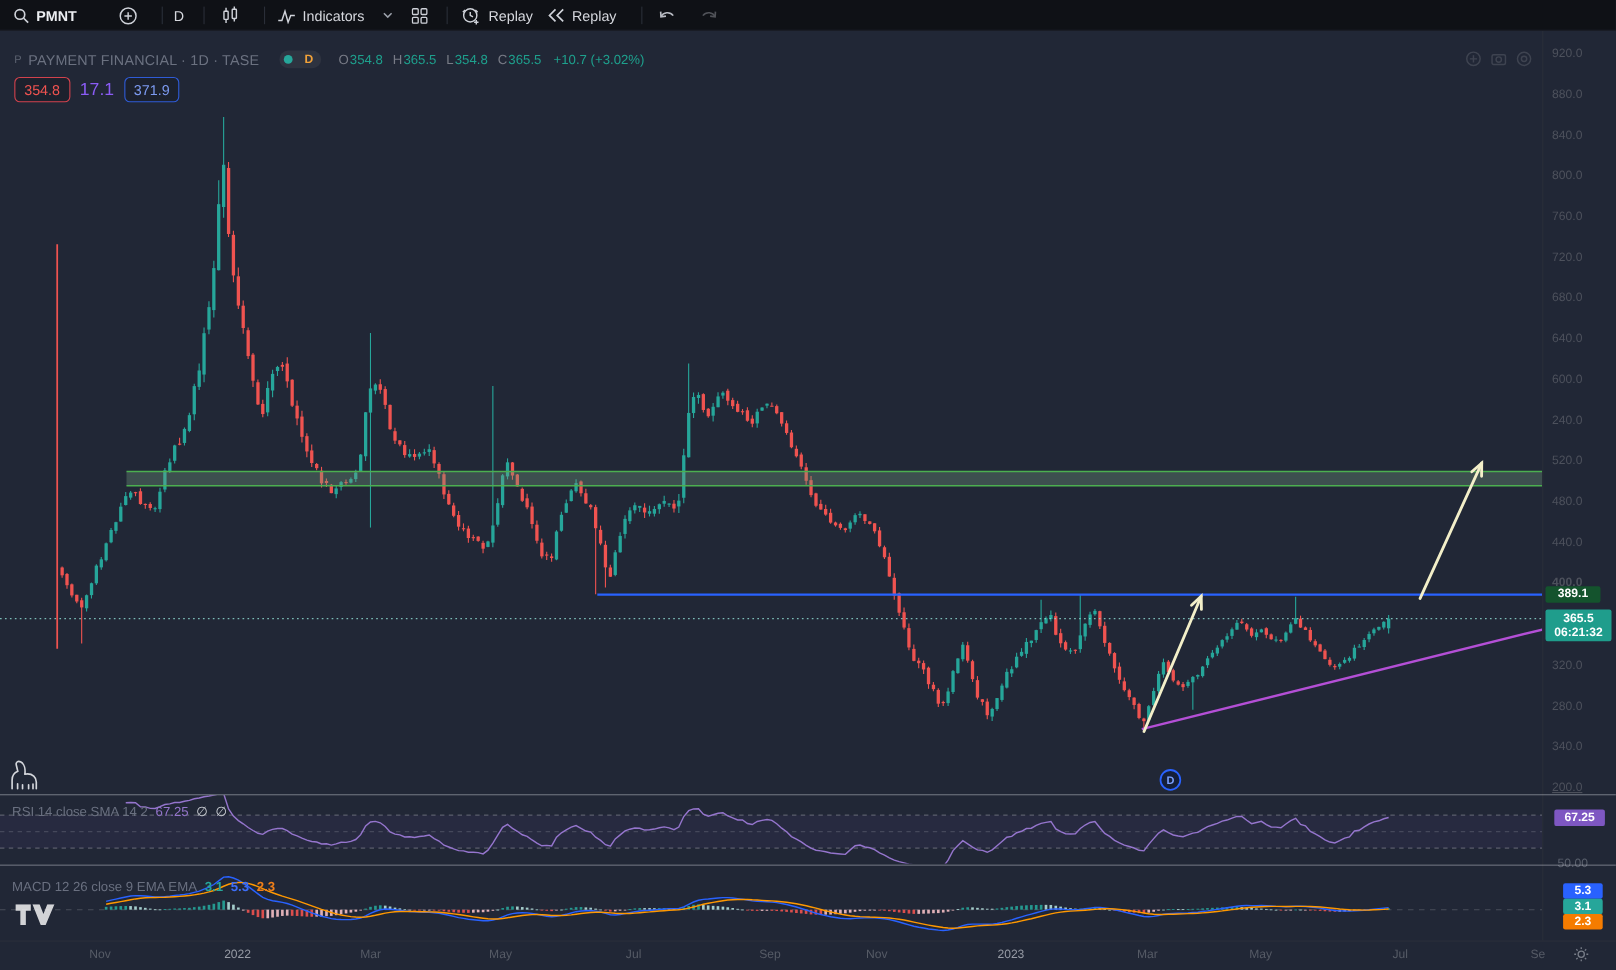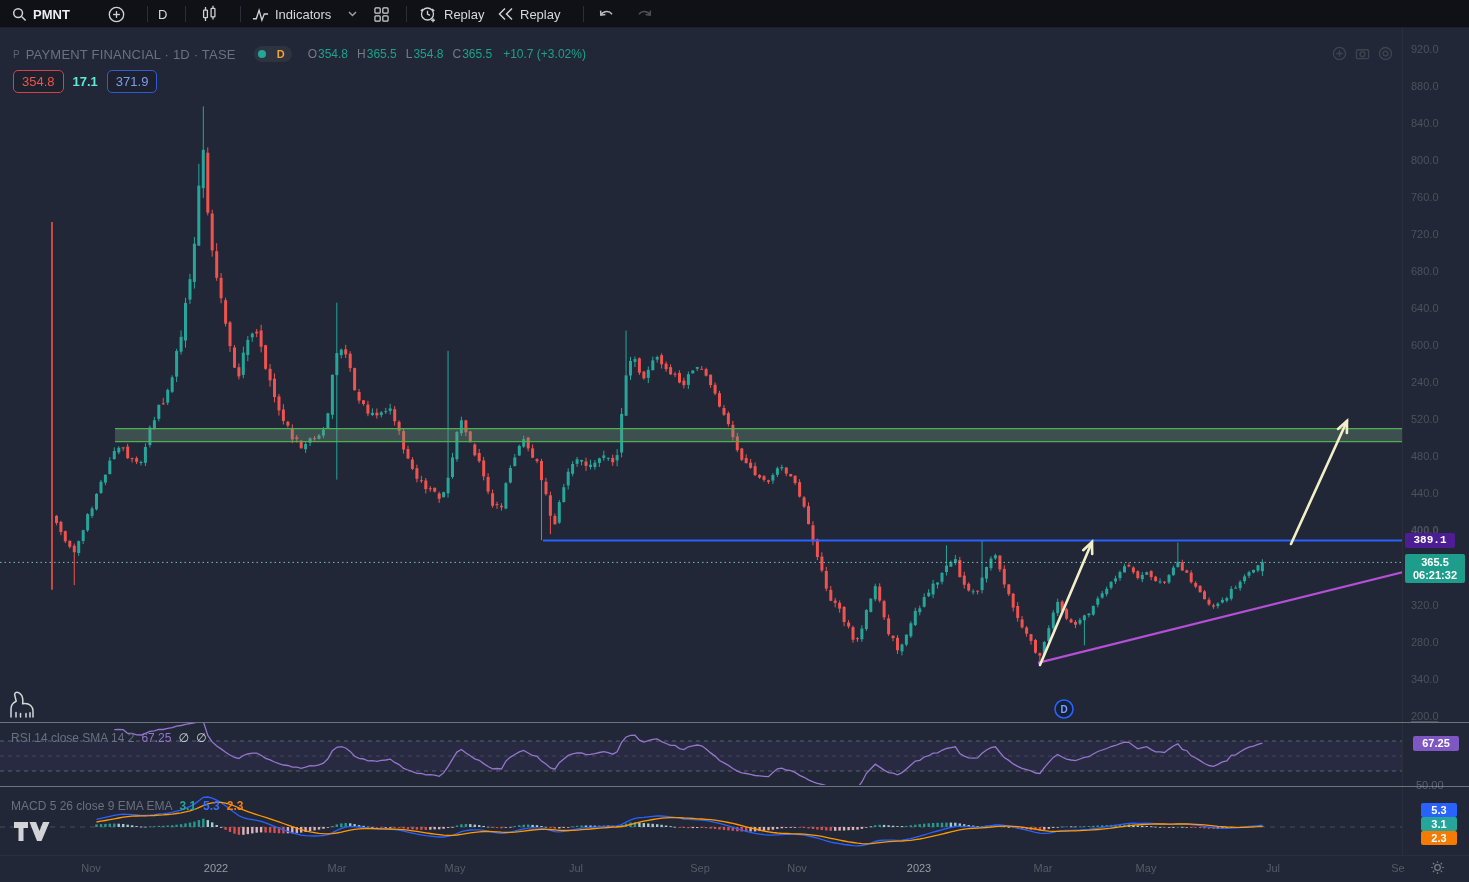--- a/index.html
+++ b/index.html
@@ -34,40 +34,40 @@
   #ohlc .lt { color:#787b86; margin-right:1px; }
   #ohlc .vl { color:#1ea08d; }
   #ohlc .chg { color:#1ea08d; margin-left:2px; }
 
   #price-chips { position:absolute; top:70px; left:13px; height:23px; display:flex;
                  align-items:center; z-index:6; }
   .chip { height:23px; min-width:45px; padding:0 8px; display:flex; align-items:center;
           justify-content:center; border-radius:5px; font-size:13px; background:rgba(0,0,0,.15); }
   .chip.red  { border:1px solid #d2424d; color:#ef5350; }
   .chip.blue { border:1px solid #2f5bd6; color:#7d9bf2; }
-  #chip-mid { color:#5eead4; font-weight:bold; font-size:13px; margin:0 9px; }
+  #chip-mid { color:#8b5cf6; font-weight:normal; font-size:16px; margin:0 9px; }
 
   
   .pane-legend { position:absolute; left:11px; z-index:6; font-size:12px; color:#6a7080;
                  display:flex; gap:7px; align-items:center;justify-content:flex-end; }
   #rsi-legend { top:731px; }
   #macd-legend { top:799px; }
   .lg-val-purple { color:#9575cd; }
   .lg-na { color:#cfd2d8; font-size:12px; }
   .lg-val-teal { color:#26a69a; font-weight:bold; }
   .lg-val-blue { color:#3d6ef7; font-weight:bold; }
   .lg-val-orange { color:#f07f19; font-weight:bold; }
 
   
   #price-axis { position:absolute; top:28px; left:1403px; width:66px; height:827px; z-index:4; }
   .p-tick { position:absolute; left:8px; font-size:11px; color:#4d515c; }
   .axis-label { position:absolute; border-radius:2px; color:#fff; font-size:11px; font-weight:bold;
                 display:flex; flex-direction:column; align-items:center; justify-content:center;
                 z-index:5; line-height:13px; }
-  #lbl-line   { left:2px; width:50px; height:15px; background:#4c1d95;font-family:Liberation Mono, monospace; }
+  #lbl-line   { left:2px; width:50px; height:15px; background:#14532d; }
   #lbl-last   { left:2px; width:60px; height:29px; background:#1f9d8c; }
   #lbl-rsi    { left:10px; width:46px; height:15px; background:#7e57c2; }
   #lbl-rsi50  { position:absolute; left:13px; top:751px; font-size:11px; color:#62687456; color:#5a606d; z-index:3;}
   #lbl-m1 { left:18px; width:36px; height:14px; background:#2962ff; }
   #lbl-m2 { left:18px; width:36px; height:14px; background:#26a69a; }
   #lbl-m3 { left:18px; width:36px; height:14px; background:#f57c00; }
 
   #time-axis { position:absolute; top:855px; left:0; width:1469px; height:27px; z-index:4; }
   .t-tick { position:absolute; top:7px; font-size:11px; color:#565b66; transform:translateX(-50%); }
   .t-tick.year { color:#979ba5; }
@@ -1055,21 +1055,21 @@
     <div class="chip blue">371.9</div>
   </div>
 
   <div id="rsi-legend" class="pane-legend">
     <span>RSI 14 close SMA 14 2</span>
     <span class="lg-val-purple">67.25</span>
     <span class="lg-na">∅</span>
     <span class="lg-na">∅</span>
   </div>
   <div id="macd-legend" class="pane-legend">
-    <span>MACD 5 26 close 9 EMA EMA</span>
+    <span>MACD 12 26 close 9 EMA EMA</span>
     <span class="lg-val-teal">3.1</span>
     <span class="lg-val-blue">5.3</span>
     <span class="lg-val-orange">2.3</span>
   </div>
 
   <div id="price-axis">
     <div id="p-ticks">
         <div class="p-tick" style="top: 15px;">920.0</div>
         <div class="p-tick" style="top: 52.037px;">880.0</div>
         <div class="p-tick" style="top: 89.0741px;">840.0</div>

